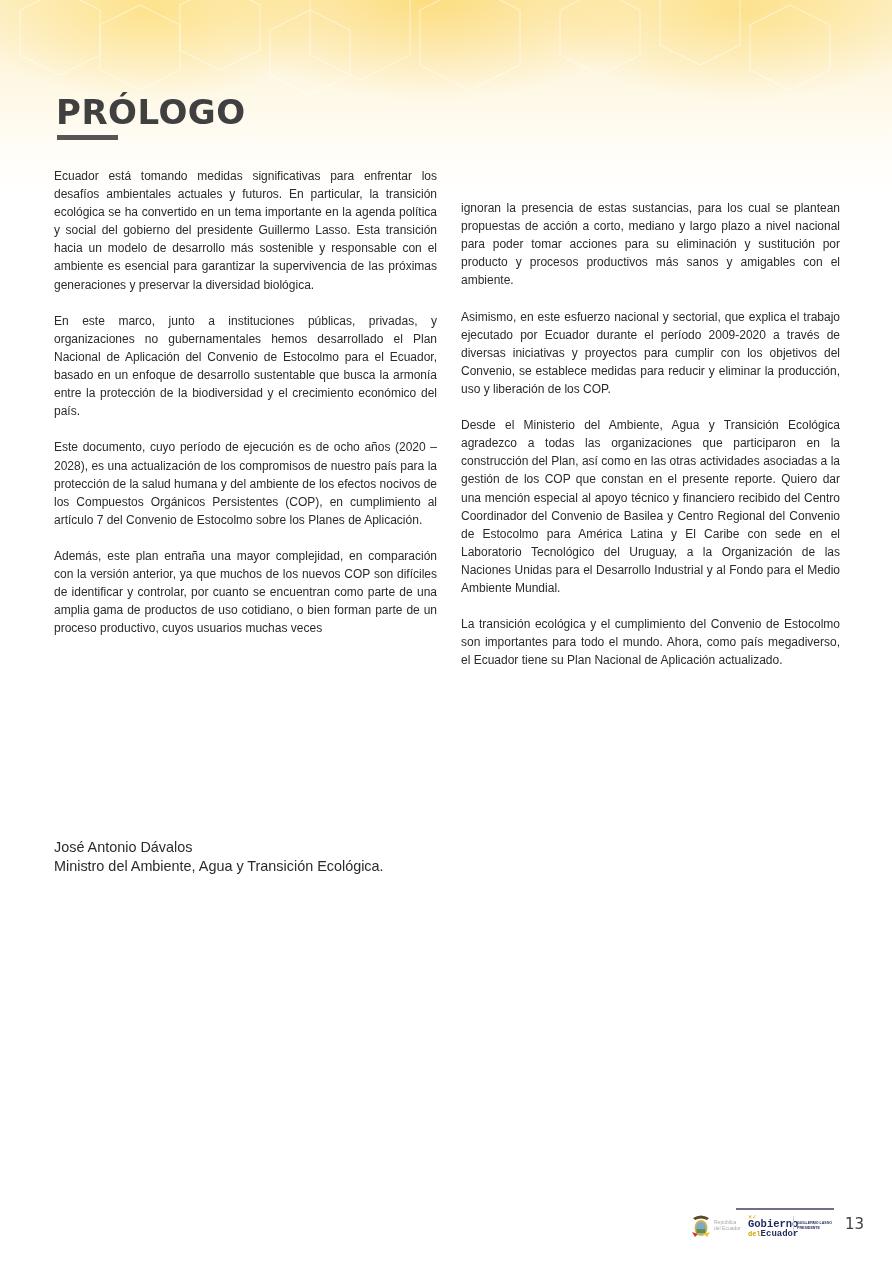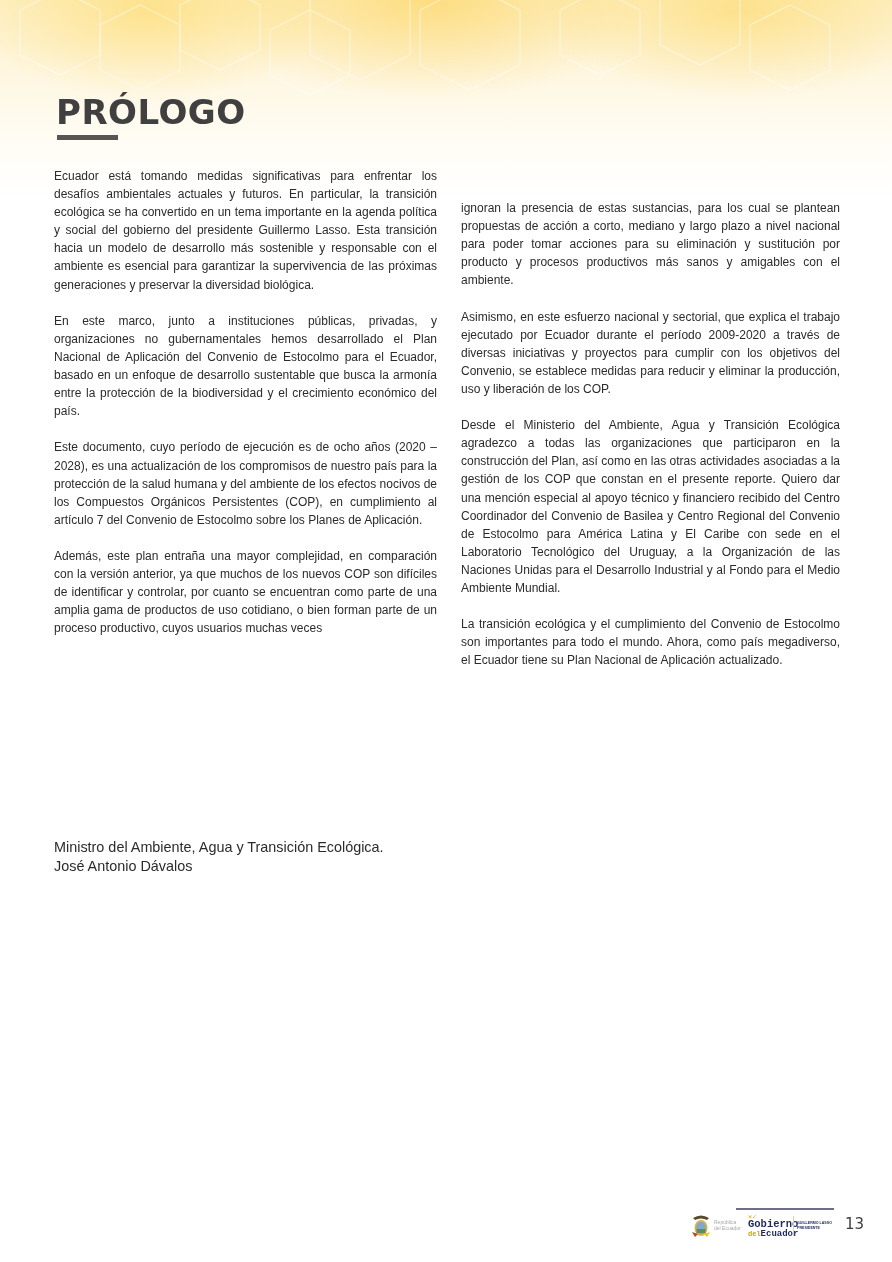--- a/index.html
+++ b/index.html
@@ -88,22 +88,22 @@
 </div>
 
 <div class="column col-right">
   <p>ignoran la presencia de estas sustancias, para los cual se plantean propuestas de acción a corto, mediano y largo plazo a nivel nacional para poder tomar acciones para su eliminación y sustitución por producto y procesos productivos más sanos y amigables con el ambiente.</p>
   <p>Asimismo, en este esfuerzo nacional y sectorial, que explica el trabajo ejecutado por Ecuador durante el período 2009-2020 a través de diversas iniciativas y proyectos para cumplir con los objetivos del Convenio, se establece medidas para reducir y eliminar la producción, uso y liberación de los COP.</p>
   <p>Desde el Ministerio del Ambiente, Agua y Transición Ecológica agradezco a todas las organizaciones que participaron en la construcción del Plan, así como en las otras actividades asociadas a la gestión de los COP que constan en el presente reporte. Quiero dar una mención especial al apoyo técnico y financiero recibido del Centro Coordinador del Convenio de Basilea y Centro Regional del Convenio de Estocolmo para América Latina y El Caribe con sede en el Laboratorio Tecnológico del Uruguay, a la Organización de las Naciones Unidas para el Desarrollo Industrial y al Fondo para el Medio Ambiente Mundial.</p>
   <p>La transición ecológica y el cumplimiento del Convenio de Estocolmo son importantes para todo el mundo. Ahora, como país megadiverso, el Ecuador tiene su Plan Nacional de Aplicación actualizado.</p>
 </div>
 
 <div class="signature">
+  <div>José Antonio Dávalos</div>
   <div>Ministro del Ambiente, Agua y Transición Ecológica.</div>
-  <div>José Antonio Dávalos</div>
 </div>
 
 <div class="footer">
   <div class="footer-rule"></div>
 
   <svg class="coat-of-arms" viewBox="0 0 22 24" width="22" height="24">
     <path d="M3 4 Q11 -1 19 4 L17 6 Q11 3 5 6 Z" fill="#5a4a2a"></path>
     <ellipse cx="11" cy="14" rx="6.5" ry="8" fill="#d9b44a"></ellipse>
     <ellipse cx="11" cy="14" rx="4.8" ry="6.2" fill="#7fa8c9"></ellipse>
     <rect x="6.5" y="15" width="9" height="4" fill="#5e8f4e"></rect>

